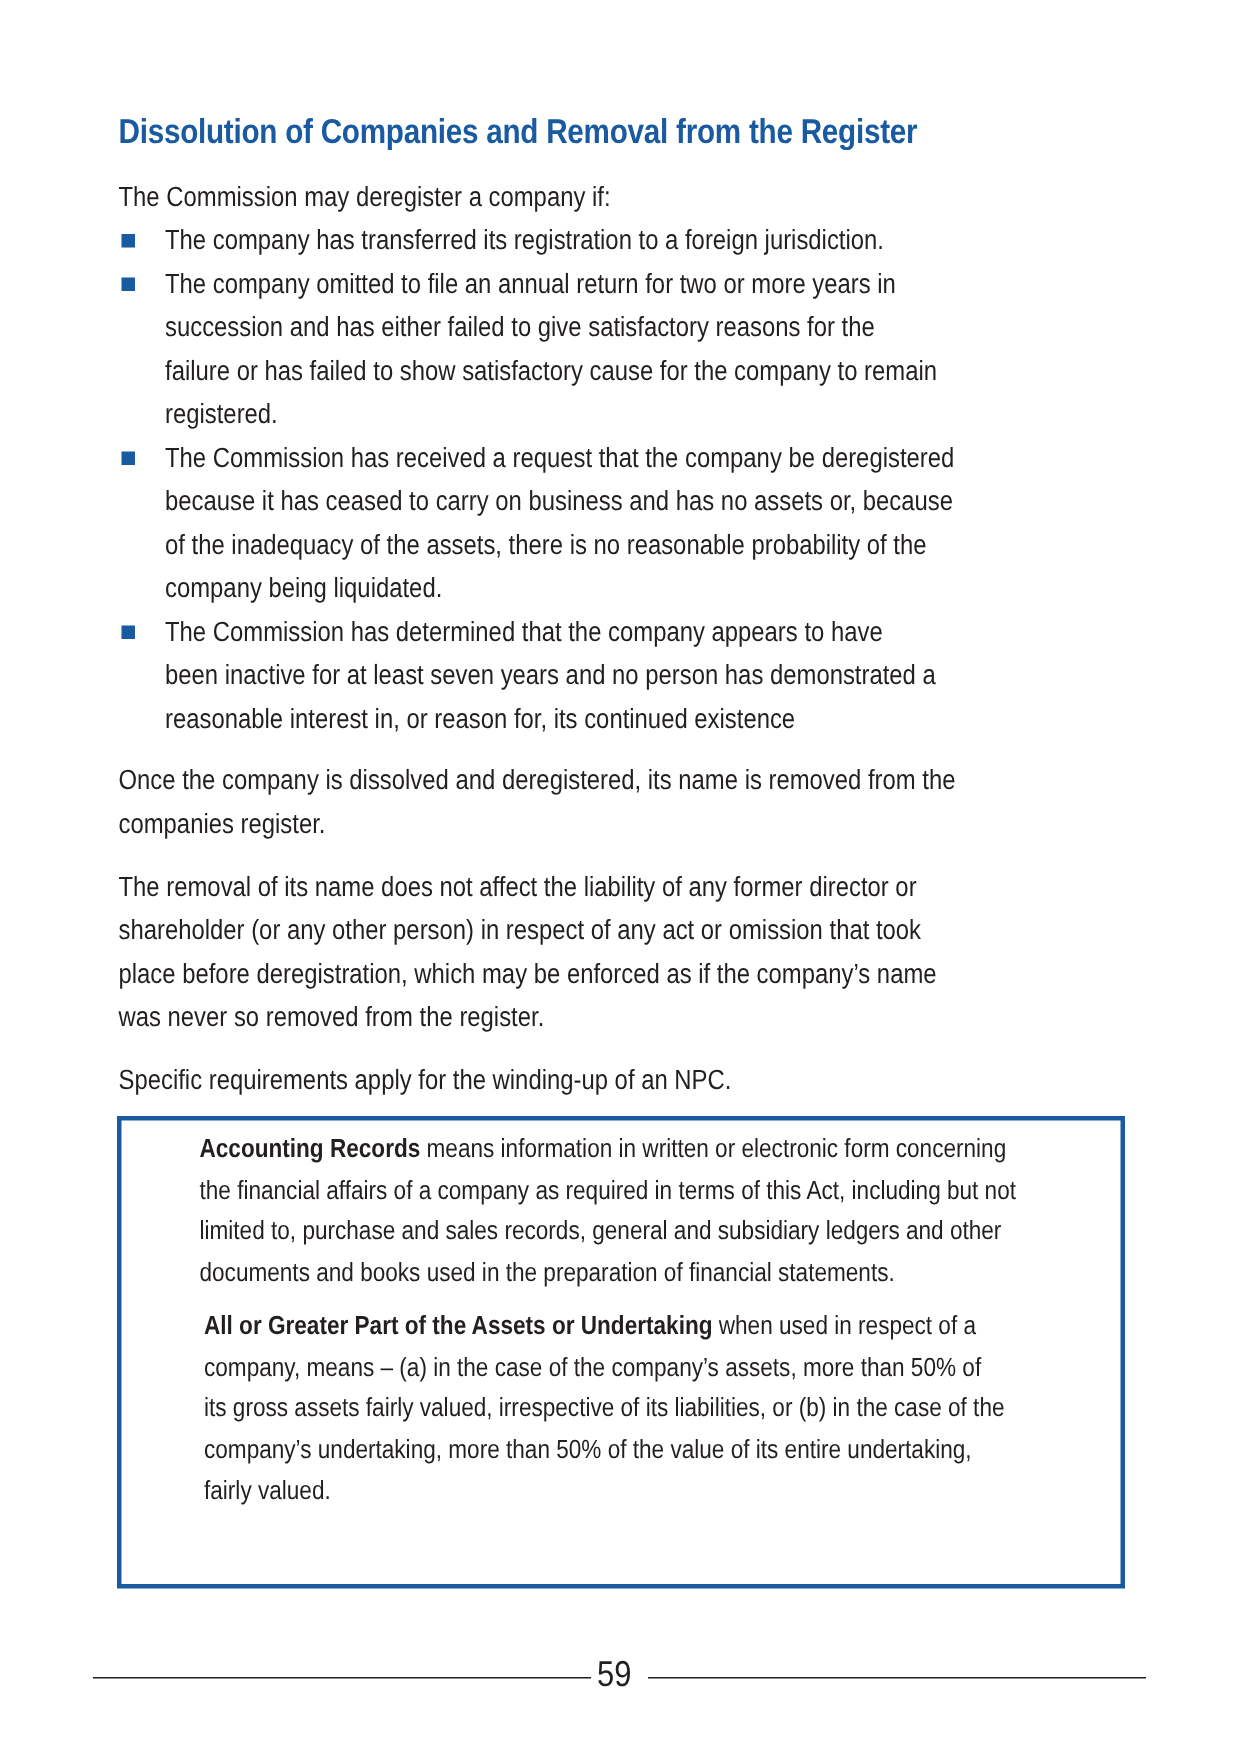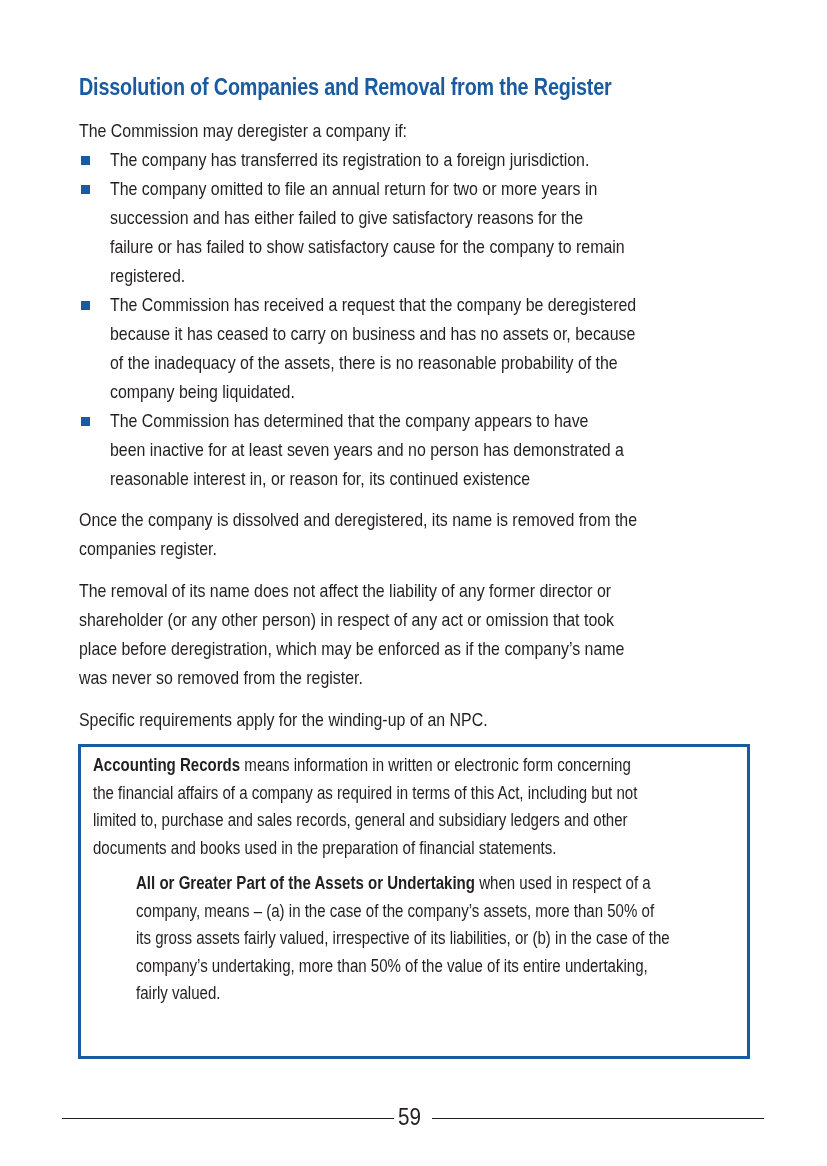--- a/index.html
+++ b/index.html
@@ -12,21 +12,21 @@
   ul.bullets li .sq{position:absolute;left:2px;top:11px;width:9px;height:9px;background:#1a5aa0;}
   ul.bullets li .t{display:block;transform:scaleX(0.86);transform-origin:left top;}
   .p1{top:505px;}
   .p2{top:576px;}
   .p3{top:705px;}
   .defbox{position:absolute;left:78px;top:744px;width:666px;height:309px;border:3px solid #1a5aa0;box-sizing:content-box;}
   .defhead{height:38px;background:#dde3f2;border-bottom:2px solid #1a5aa0;text-align:center;font-weight:bold;font-size:18px;line-height:40px;}
   .defhead span{display:inline-block;transform:scaleX(0.86);}
   .def{padding:0 12px;font-size:17.5px;line-height:27.5px;white-space:nowrap;}
   .def .t{display:block;transform:scaleX(0.86);transform-origin:left top;}
-  .def1{margin-top:5px;}
+  .def1{margin-top:5px;margin-left:40px;}
   .def2{margin-top:8px;margin-left:43px;}
   .footer-line-l{position:absolute;left:62px;top:1118px;width:332px;height:1px;background:#231f20;}
   .footer-line-r{position:absolute;left:432px;top:1118px;width:332px;height:1px;background:#231f20;}
   .pagenum{position:absolute;left:398px;top:1103px;font-size:24px;transform:scaleX(0.86);transform-origin:left top;}
 </style>
 </head>
 <body>
 
 <div class="title">Dissolution of Companies and Removal from the Register</div>
 <div class="body-text intro">The Commission may deregister a company if:</div>

